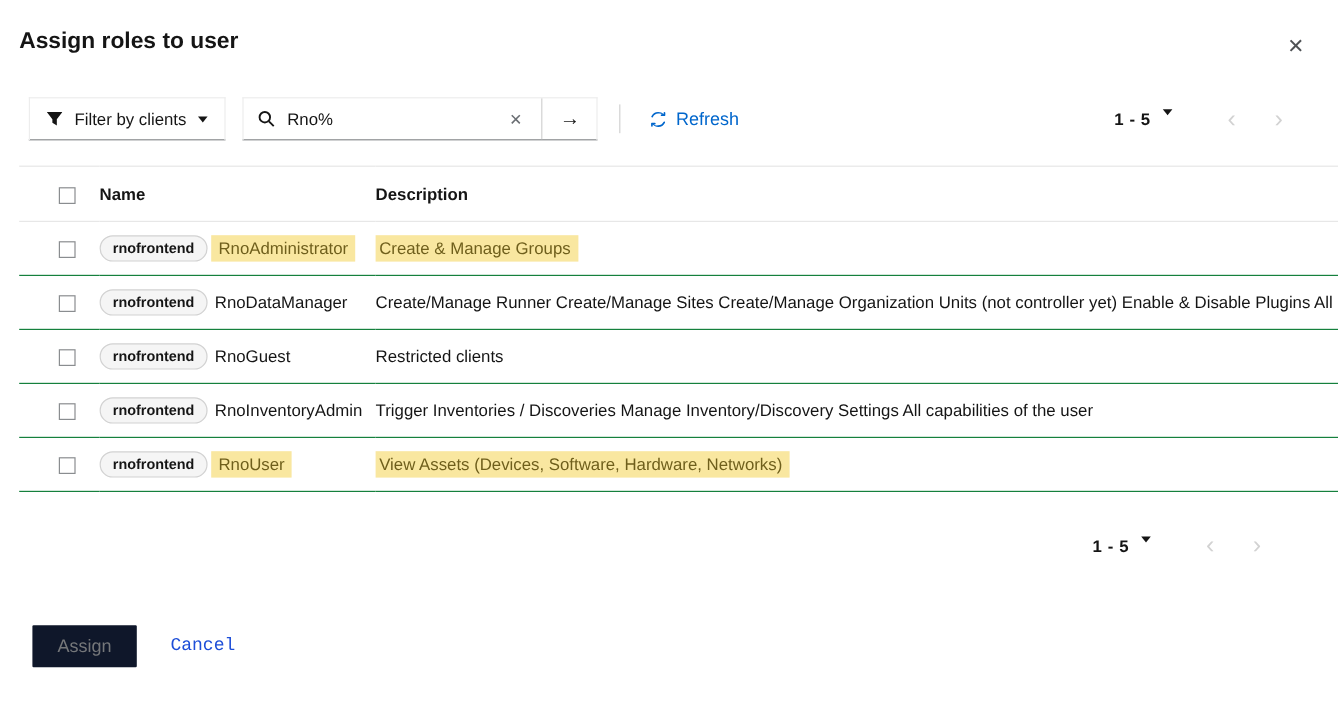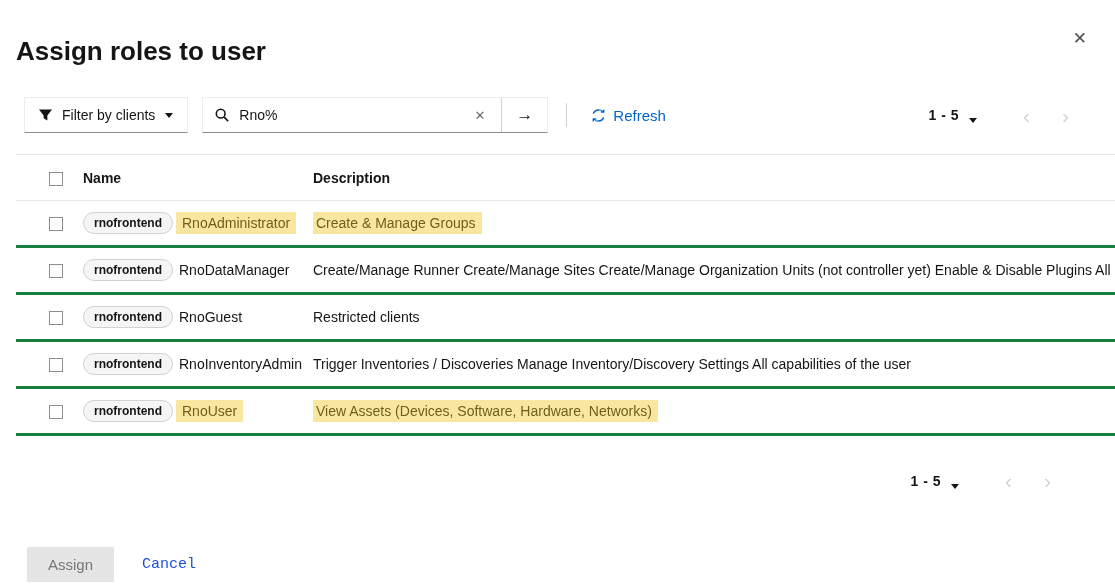--- a/index.html
+++ b/index.html
@@ -4,42 +4,42 @@
 <style>
   * { box-sizing: border-box; }
   html,body { margin:0; padding:0; }
   body {
     width:1115px; height:587px; background:#ffffff;
     font-family:"Liberation Sans", sans-serif; font-size:14px; color:#151515;
     position:relative; overflow:hidden;
   }
 
   
-  .modal-title { font-size:26px; font-weight:700; margin:36px 0 0 16px; line-height:30px; }
+  .modal-title { font-size:19px; font-weight:700; margin:20px 0 0 16px; line-height:30px; }
   .close-btn {
     position:absolute; top:28px; right:26px; background:none; border:none;
     font-size:17px; color:#4f5255; cursor:pointer; padding:2px; line-height:1;
     font-family:inherit;
   }
 
   
   .toolbar { display:flex; align-items:center; margin:30px 16px 0 24px; height:38px; }
 
   .dropdown-toggle {
     display:flex; align-items:center; gap:10px; height:36px; padding:0 14px;
     background:#fff; border:1px solid #ededed; border-bottom-color:#8a8d90;
     font-size:14px; font-family:inherit; color:#151515; cursor:pointer;
   }
   .caret-down {
     width:0; height:0; border-left:4px solid transparent; border-right:4px solid transparent;
     border-top:5px solid #151515; display:inline-block;
   }
 
   .search-group {
-    display:flex; align-items:center; height:36px; width:346px; margin-left:14px;
+    display:flex; align-items:center; height:36px; width:296px; margin-left:14px;
     background:#fff; border:1px solid #ededed; border-bottom-color:#8a8d90;
   }
   .search-icon-wrap { margin:0 10px 0 12px; display:flex; align-items:center; }
   .search-input {
     flex:1; min-width:0; border:none; outline:none; background:transparent;
     font-family:inherit; font-size:14px; color:#151515; padding:0;
   }
   .clear-btn {
     background:none; border:none; color:#6a6e73; font-size:13px; padding:0 16px;
     cursor:pointer; line-height:1; font-family:inherit;
@@ -53,60 +53,60 @@
 
   .refresh-btn {
     display:flex; align-items:center; gap:7px; background:none; border:none; padding:0;
     color:#0066cc; font-size:15px; cursor:pointer; font-family:inherit;justify-content:flex-end;
   }
 
   .pagination { display:flex; align-items:center; }
   .pagination.top { margin-left:auto; margin-right:30px; }
   .pagination.bottom { justify-content:flex-end; margin:34px 64px 0 0; }
   .range-toggle {
-    display:flex; align-items:flex-end; gap:10px; background:none; border:none; padding:0;
+    display:flex; align-items:flex-start; gap:10px; background:none; border:none; padding:0;
     font-family:inherit; font-size:14px; color:#151515; cursor:pointer;
   }
   .range-text { font-weight:700; letter-spacing:0.5px; }
   .page-btn {
     background:none; border:none; padding:0; line-height:1; font-size:21px;
     color:#d2d2d2; cursor:default; font-family:inherit;
   }
   .page-btn.prev { margin-left:46px; }
   .page-btn.next { margin-left:32px; }
 
   
   .table-wrap { margin:20px 0 0 16px; }
   table { width:1099px; border-collapse:collapse; table-layout:fixed; border-top:1px solid #e7e7e7; }
   col.c-check { width:67px; }
   col.c-name  { width:230px; }
   th {
     text-align:left; font-weight:700; font-size:14px; padding:15px 0 14px 0;
     border-bottom:1px solid #e7e7e7; color:#151515;
   }
-  td { padding:11px 0; border-bottom:3px solid #15803d; vertical-align:middle; }
+  td { padding:11px 0; border-bottom:1px solid #15803d; vertical-align:middle; }
   .cb-cell { padding-left:33px; }
   th.cb-cell { padding-left:33px; }
   .cb {
     appearance:none; -webkit-appearance:none; width:14px; height:14px; margin:0;
     border:1px solid #8a8d90; background:#fff; vertical-align:middle; cursor:pointer;
   }
   .name-inner { display:flex; align-items:center; }
   .badge-holder { width:96px; flex:none; }
   .badge {
     display:inline-block; background:#f5f5f5; border:1px solid #d2d2d2;
     border-radius:30px; font-size:12px; font-weight:700; padding:3px 10px; color:#151515;
   }
   .desc-cell { white-space:nowrap; overflow:hidden; }
   .hl { background:#f9e7a0; color:#6f5f1c; padding:3px 6px 3px 6px; margin-left:-3px; }
 
   
   .modal-footer { display:flex; align-items:center; gap:28px; margin:56px 0 0 27px; }
   .assign-btn {
-    background:#e5e5e5; color:#75777a; border:none; border-radius:1px;
+    background:#0f172a; color:#75777a; border:none; border-radius:1px;
     font-size:15px; padding:9px 21px; font-family:inherit; cursor:not-allowed;
   }
   .cancel-link {
     background:none; border:none; padding:0; color:#1d4ed8; font-size:15px;
     font-family:Liberation Mono, monospace; cursor:pointer; text-decoration:none;
   }
 </style>
 </head>
 <body>
 

